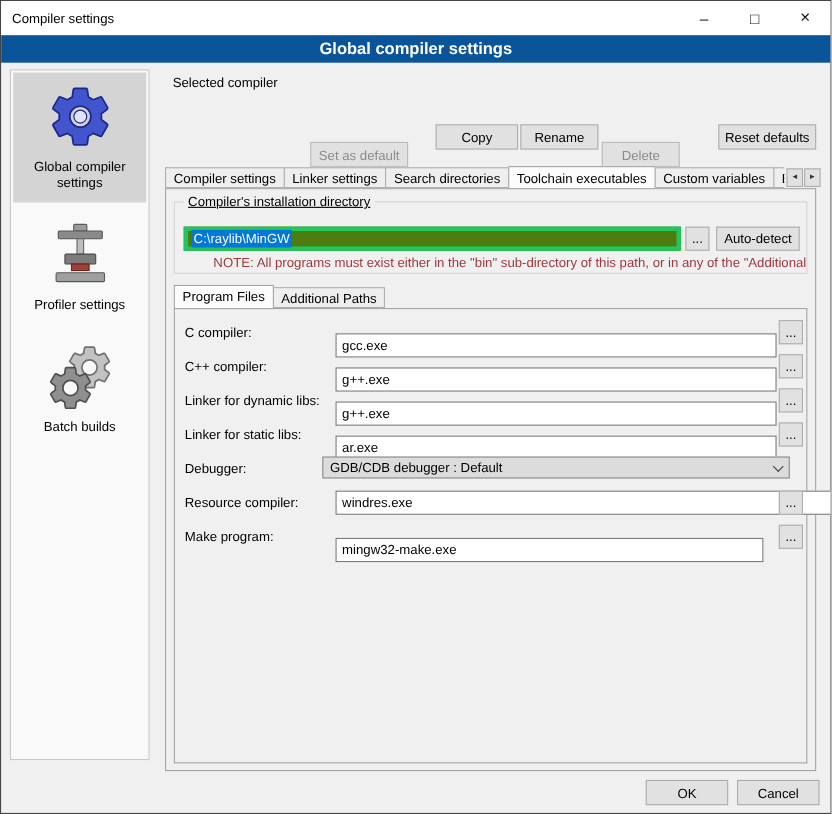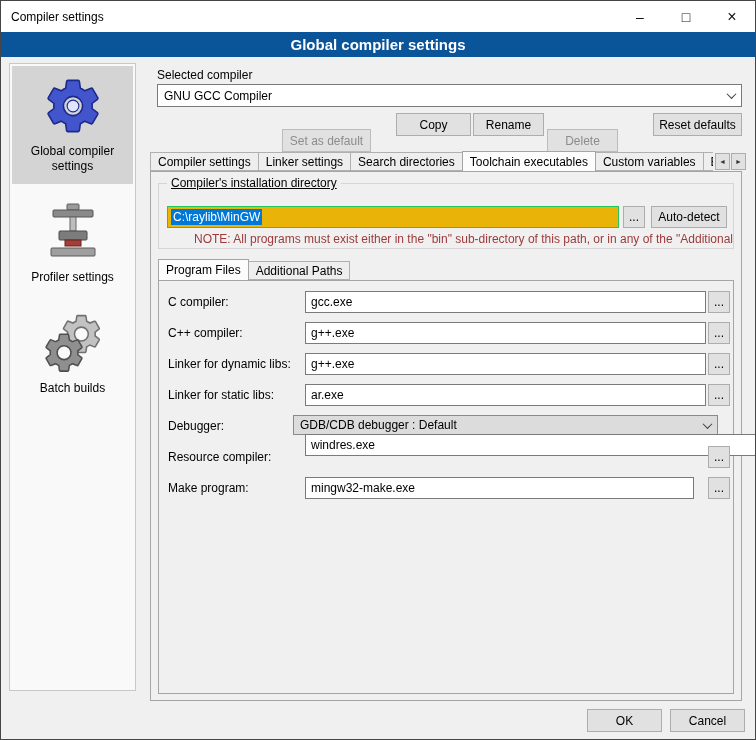--- a/index.html
+++ b/index.html
@@ -24,21 +24,21 @@
   .side-item .icon { width:64px; height:64px; display:block; }
   .side-item .icon svg { width:100%; height:100%; display:block; }
   .side-item .label { margin-top:6px; text-align:center; font-size:12px; max-width:112px; line-height:1.25; }
 
   
   .lbl { position:absolute; font-size:12px; white-space:nowrap; z-index:2; line-height:16px; }
   .btn { position:absolute; height:23px; background:#e1e1e1; border:1px solid #adadad; font-size:12px;
          display:flex; align-items:center; justify-content:center; cursor:default; z-index:2; white-space:nowrap; }
   .btn.disabled { background:#e1e1e1; border-color:#bcbcbc; color:#8c8c8c;margin-top:16px; }
   .tinput { position:absolute; height:22px; background:#fff; border:1px solid #7a7a7a; font-size:12px; padding:0 5px;
-            font-family:inherit; z-index:2; }
+            font-family:inherit; z-index:2;margin-top:12px; }
   .combo { position:absolute; background:#fff; border:1px solid #7a7a7a; display:flex; align-items:center;
            padding-left:6px; z-index:2; }
   .combo.gray { background:#dcdcdc; border-color:#8a8a8a; }
   .combo .combo-val { white-space:nowrap; overflow:hidden; }
   .chev { width:20px; height:100%; display:flex; align-items:center; justify-content:center; margin-left:auto; flex:none; }
   .chev::before { content:""; width:6px; height:6px; border-right:1.5px solid #3c3c3c; border-bottom:1.5px solid #3c3c3c;
                   transform:rotate(45deg) translate(-1px,-1px); }
 
   
   .tabstrip { position:absolute; left:149px; top:149px; width:563px; height:22px; display:flex; align-items:flex-end;
@@ -50,21 +50,21 @@
   .tab-arrows { position:absolute; left:713px; top:152px; display:flex; z-index:3; }
   .arrow-btn { width:15px; height:17px; border:1px solid #adadad; background:#e1e1e1; margin-left:1px;
                display:flex; align-items:center; justify-content:center; font-size:7px; color:#333; cursor:default; }
   .tabpanel { position:absolute; left:149px; top:170px; width:592px; height:530px; background:#f0f0f0;
               border:1px solid #a5a5a5; z-index:1; }
 
   
   .groupbox { position:absolute; border:1px solid #d5d5d5; z-index:2; }
   .gb-title { position:absolute; top:-8px; left:8px; background:#f0f0f0; padding:0 4px; font-size:12px; white-space:nowrap;text-decoration:underline; }
 
-  .dir-input { position:absolute; background:#eab308; border:1px solid #22c55e; display:flex; align-items:center;
+  .dir-input { position:absolute; background:#4d7c0f; border:4px solid #22c55e; display:flex; align-items:center;
                padding:0 3px; z-index:2; }
   .dir-input .sel { background:#0078d7; color:#fff; padding:1px 2px; white-space:nowrap; }
 
   .note { position:absolute; left:166px; top:231px; width:566px; white-space:nowrap; overflow:hidden;
           color:#9c3a3a; font-size:12px; z-index:2;text-align:right; }
 
   
   .subtabstrip { position:absolute; left:157px; top:257px; width:400px; height:23px; display:flex; align-items:flex-end; z-index:2; }
   .subtabstrip .tab { height:19px; }
   .subtabstrip .tab.active { height:22px; line-height:21px; }
@@ -128,24 +128,20 @@
           <g transform="translate(0,7) scale(0.72)">
               <path fill="#8f8f8f" stroke="#4f4f4f" stroke-width="0.8" d="M19.14 12.94c.04-.3.06-.61.06-.94 0-.32-.02-.64-.07-.94l2.03-1.58a.49.49 0 0 0 .12-.61l-1.92-3.32a.49.49 0 0 0-.59-.22l-2.39.96c-.5-.38-1.03-.7-1.62-.94l-.36-2.54a.48.48 0 0 0-.48-.41h-3.84c-.24 0-.43.17-.47.41l-.36 2.54c-.59.24-1.13.57-1.62.94l-2.39-.96c-.22-.08-.47 0-.59.22L2.74 8.87c-.12.21-.08.47.12.61l2.03 1.58c-.05.3-.09.63-.09.94s.02.64.07.94l-2.03 1.58a.49.49 0 0 0-.12.61l1.92 3.32c.12.22.37.29.59.22l2.39-.96c.5.38 1.03.7 1.62.94l.36 2.54c.05.24.24.41.48.41h3.84c.24 0 .44-.17.47-.41l.36-2.54c.59-.24 1.13-.56 1.62-.94l2.39.96c.22.08.47 0 .59-.22l1.92-3.32a.49.49 0 0 0-.12-.61l-2.01-1.58zM12 15.6A3.61 3.61 0 0 1 8.4 12c0-1.98 1.62-3.6 3.6-3.6s3.6 1.62 3.6 3.6-1.62 3.6-3.6 3.6z"></path>
             </g>
         </svg>
       </span>
       <span class="label">Batch builds</span>
     </div>
   </div>
 
   <span class="lbl" style="left:156px;top:66px">Selected compiler</span>
-  <div class="combo" style="left:156px;top:83px;width:585px;height:23px">
-    <span class="combo-val">GNU GCC Compiler</span>
-    <span class="chev"></span>
-  </div>
 
   <div class="btn disabled" style="left:281px;top:112px;width:89px">Set as default</div>
   <div class="btn" style="left:395px;top:112px;width:75px">Copy</div>
   <div class="btn" style="left:472px;top:112px;width:71px">Rename</div>
   <div class="btn disabled" style="left:546px;top:112px;width:71px">Delete</div>
   <div class="btn" style="left:652px;top:112px;width:89px">Reset defaults</div>
 
   <div class="tabstrip">
     <div class="tab">Compiler settings</div>
     <div class="tab">Linker settings</div>

